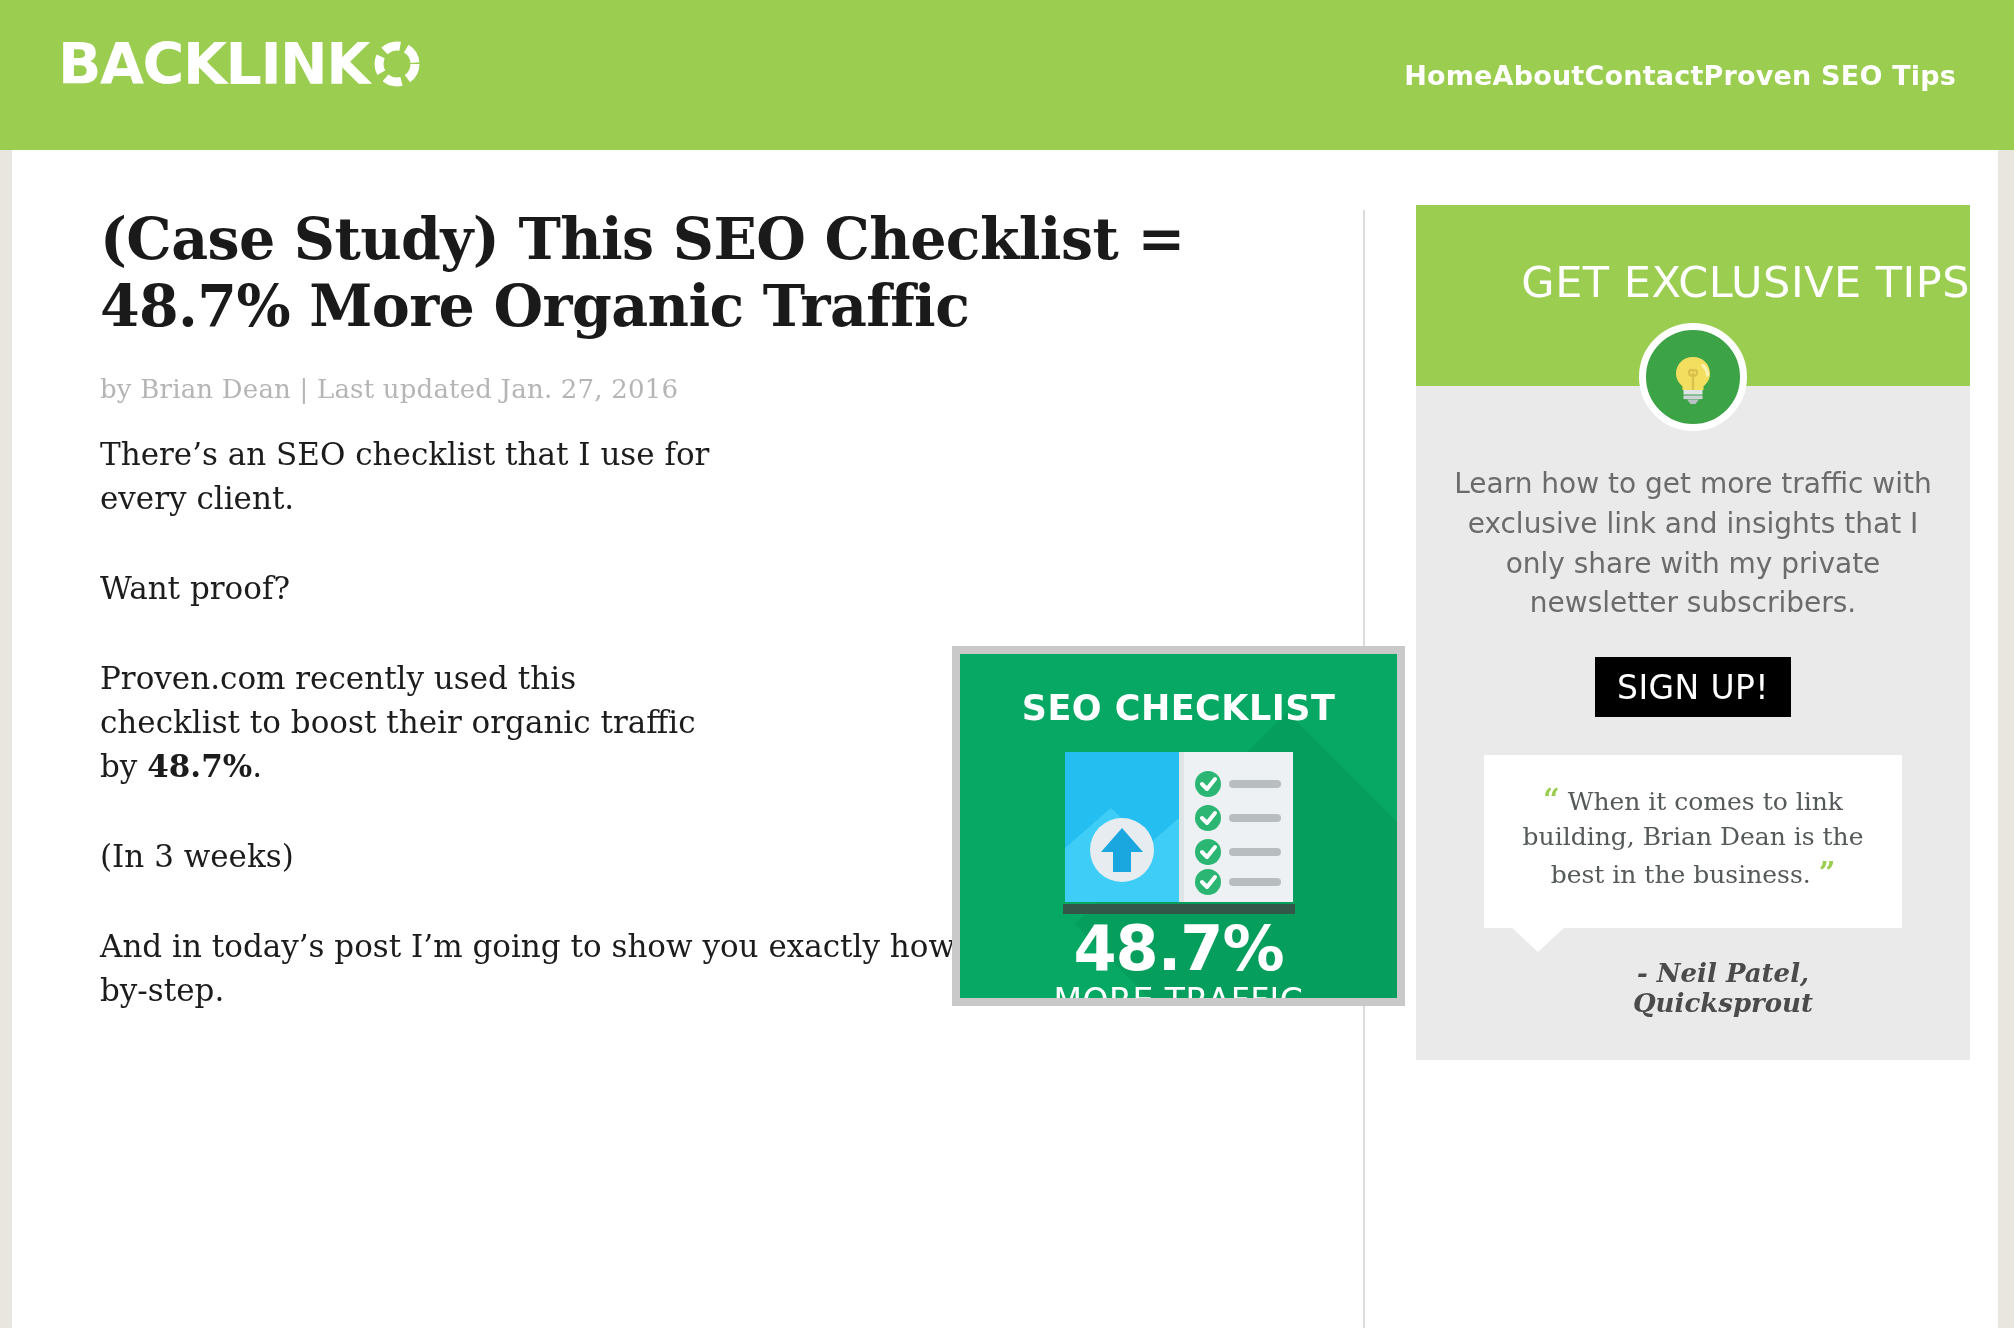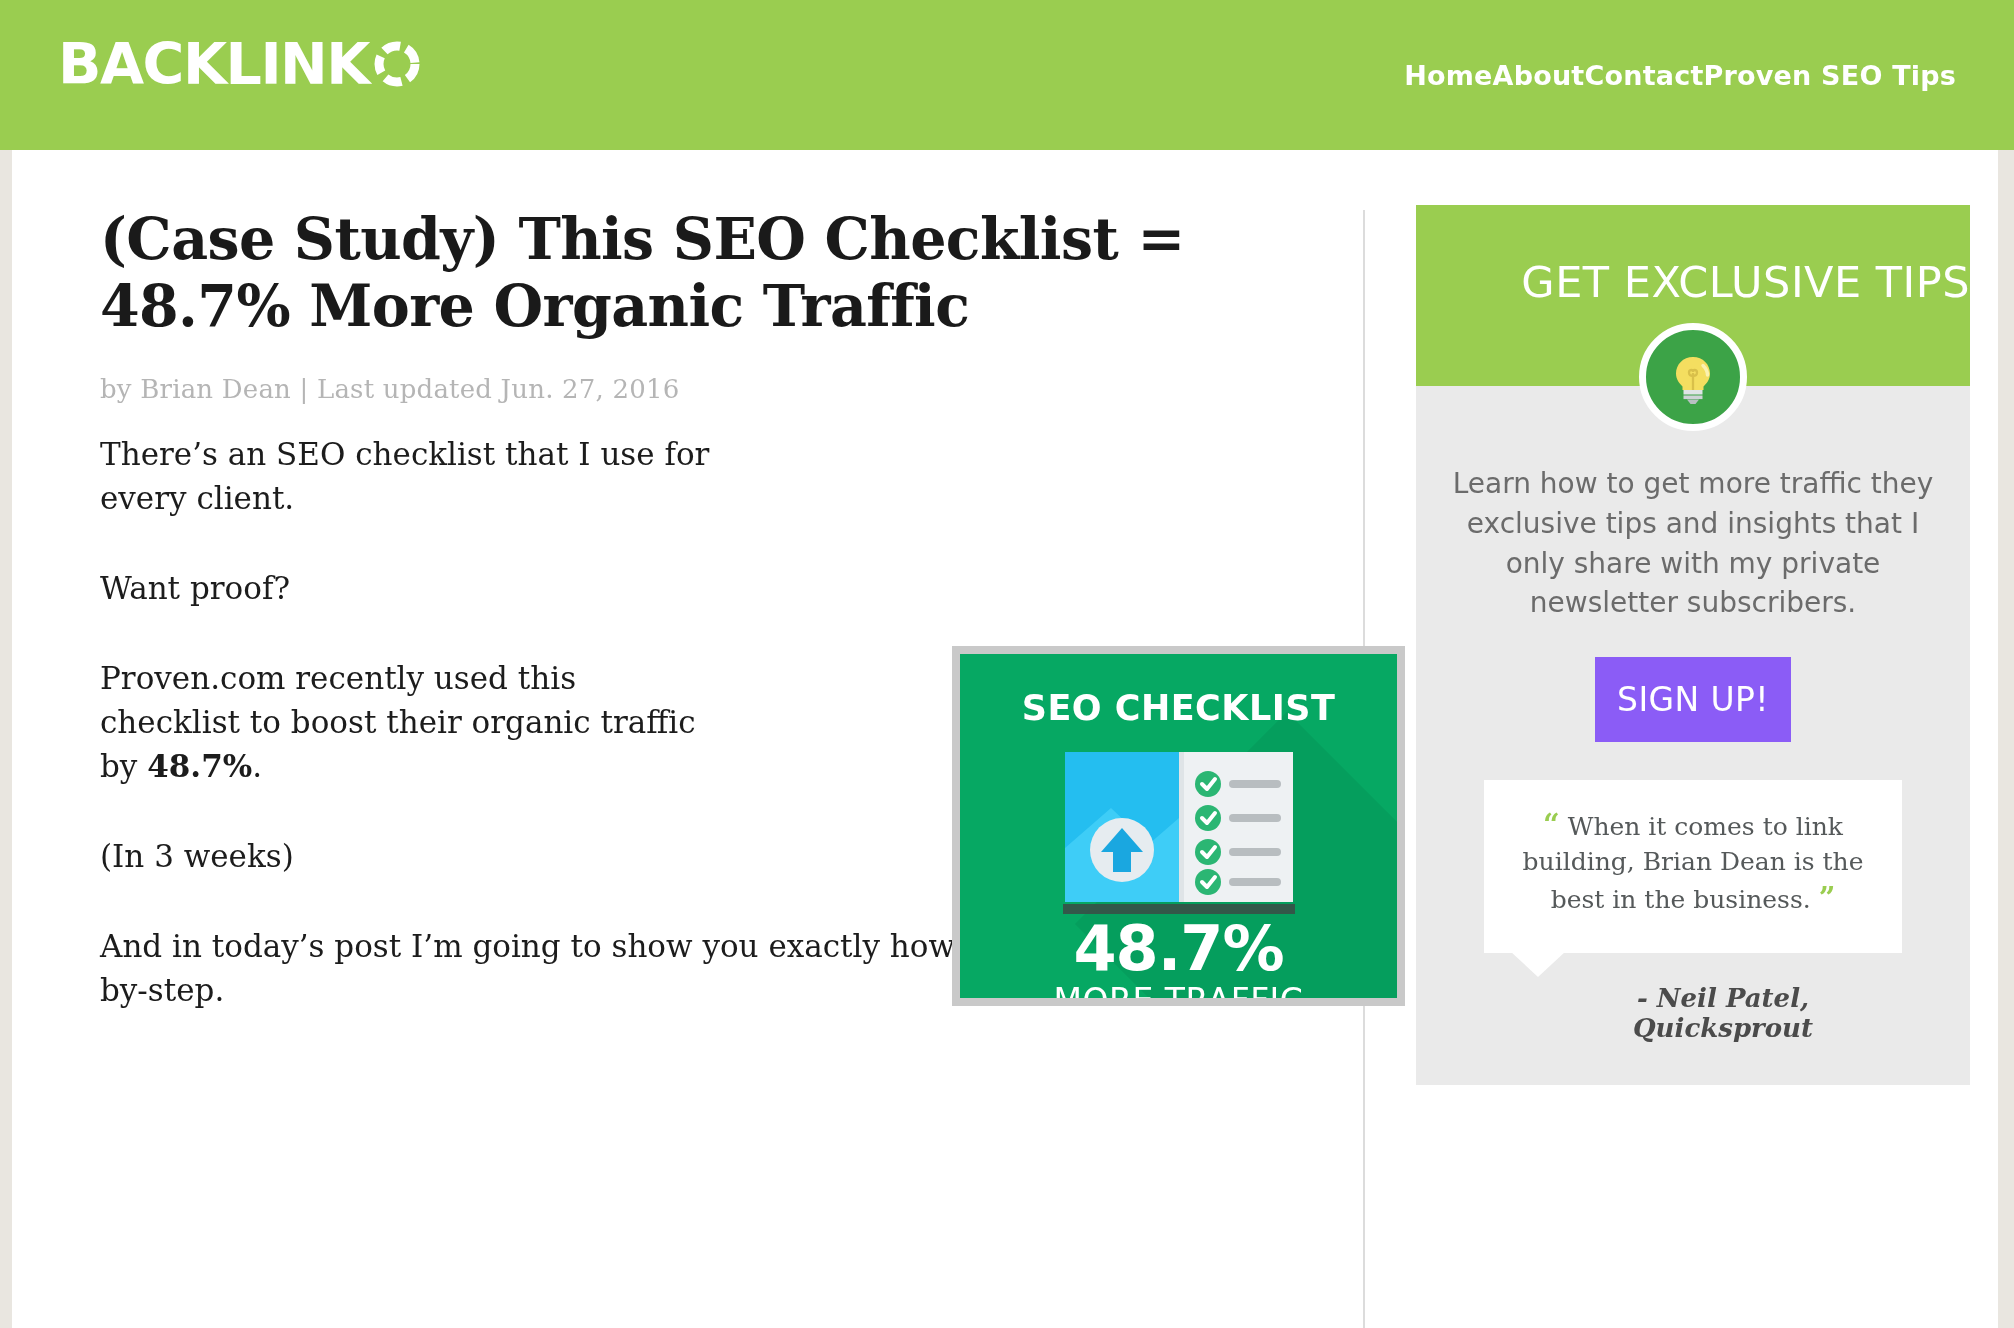--- a/index.html
+++ b/index.html
@@ -281,25 +281,25 @@
     align-items: center;
     padding-left: 22px;
     font-family: "DejaVu Sans", sans-serif;
     font-size: 29px;
     color: #3b3b3b;
     cursor: text;
   }
   #signup-button {
     display: block;
     margin: 34px auto 0 auto;
-    background: #8b5cf6;
+    background: #000000;
     color: #ffffff;
     border: none;
     width: 196px;
-    height: 85px;
+    height: 60px;
     font-family: "DejaVu Sans", sans-serif;
     font-size: 33px;
     letter-spacing: 0.4px;
     cursor: pointer;
   }
 
   #testimonial {
     position: relative;
     margin: 38px 34px 0 34px;
   }
@@ -365,21 +365,21 @@
       <a class="nav-link">Proven SEO Tips</a>
     </nav>
   </div>
 
   <div id="content-wrap">
 
     <div id="divider"></div>
 
     <article id="article">
       <h1 id="post-title">(Case Study) This SEO Checklist = 48.7% More Organic Traffic</h1>
-      <div id="post-byline">by Brian Dean | Last updated Jun. 27, 2016</div>
+      <div id="post-byline">by Brian Dean | Last updated Jan. 27, 2016</div>
 
       <div id="post-body">
 
         <p class="para narrow">There’s an SEO checklist that I use for every client.</p>
 
 
         <p class="para narrow">Want proof?</p>
 
         <p class="para narrow"><span>Proven.com recently used this checklist to boost their organic traffic by </span><b>48.7%</b><span>.</span></p>
 
@@ -440,21 +440,21 @@
               <path d="M38 16.5 C41 19.5 42.5 22.5 42.5 26" fill="none" stroke="#fbf1b0" stroke-width="3.4" stroke-linecap="round"></path>
               <path d="M28 24 L28 41 M28 27 C25.5 27 24 25.5 24 23.6 C24 22 25.2 21 26.6 21 C27.6 21 28 21.8 28 23 M28 27 C30.5 27 32 25.5 32 23.6 C32 22 30.8 21 29.4 21 C28.4 21 28 21.8 28 23" fill="none" stroke="#d9c04a" stroke-width="2.3"></path>
               <rect x="18.5" y="41" width="19" height="4.5" fill="#dfe4e6"></rect>
               <rect x="18.5" y="46.5" width="19" height="3.6" fill="#cdd3d6"></rect>
               <path d="M22 50.5 L34 50.5 L30.5 55 L25.5 55 Z" fill="#b9c0c3"></path>
             </svg>
           </div>
         </div>
 
         <div id="optin-body">
-          <p id="optin-desc">Learn how to get more traffic they exclusive tips and insights that I only share with my private newsletter subscribers.</p>
+          <p id="optin-desc">Learn how to get more traffic with exclusive link and insights that I only share with my private newsletter subscribers.</p>
 
 
           <button id="signup-button">SIGN UP!</button>
 
           <div id="testimonial">
             <div id="testimonial-bubble">
               <p id="testimonial-quote"><span class="quote-mark">“</span> <span>When it comes to link building, Brian Dean is the best in the business.</span> <span class="quote-mark">”</span></p>
               <div id="bubble-tail"></div>
             </div>
             <div id="testimonial-author">- Neil Patel, Quicksprout</div>

